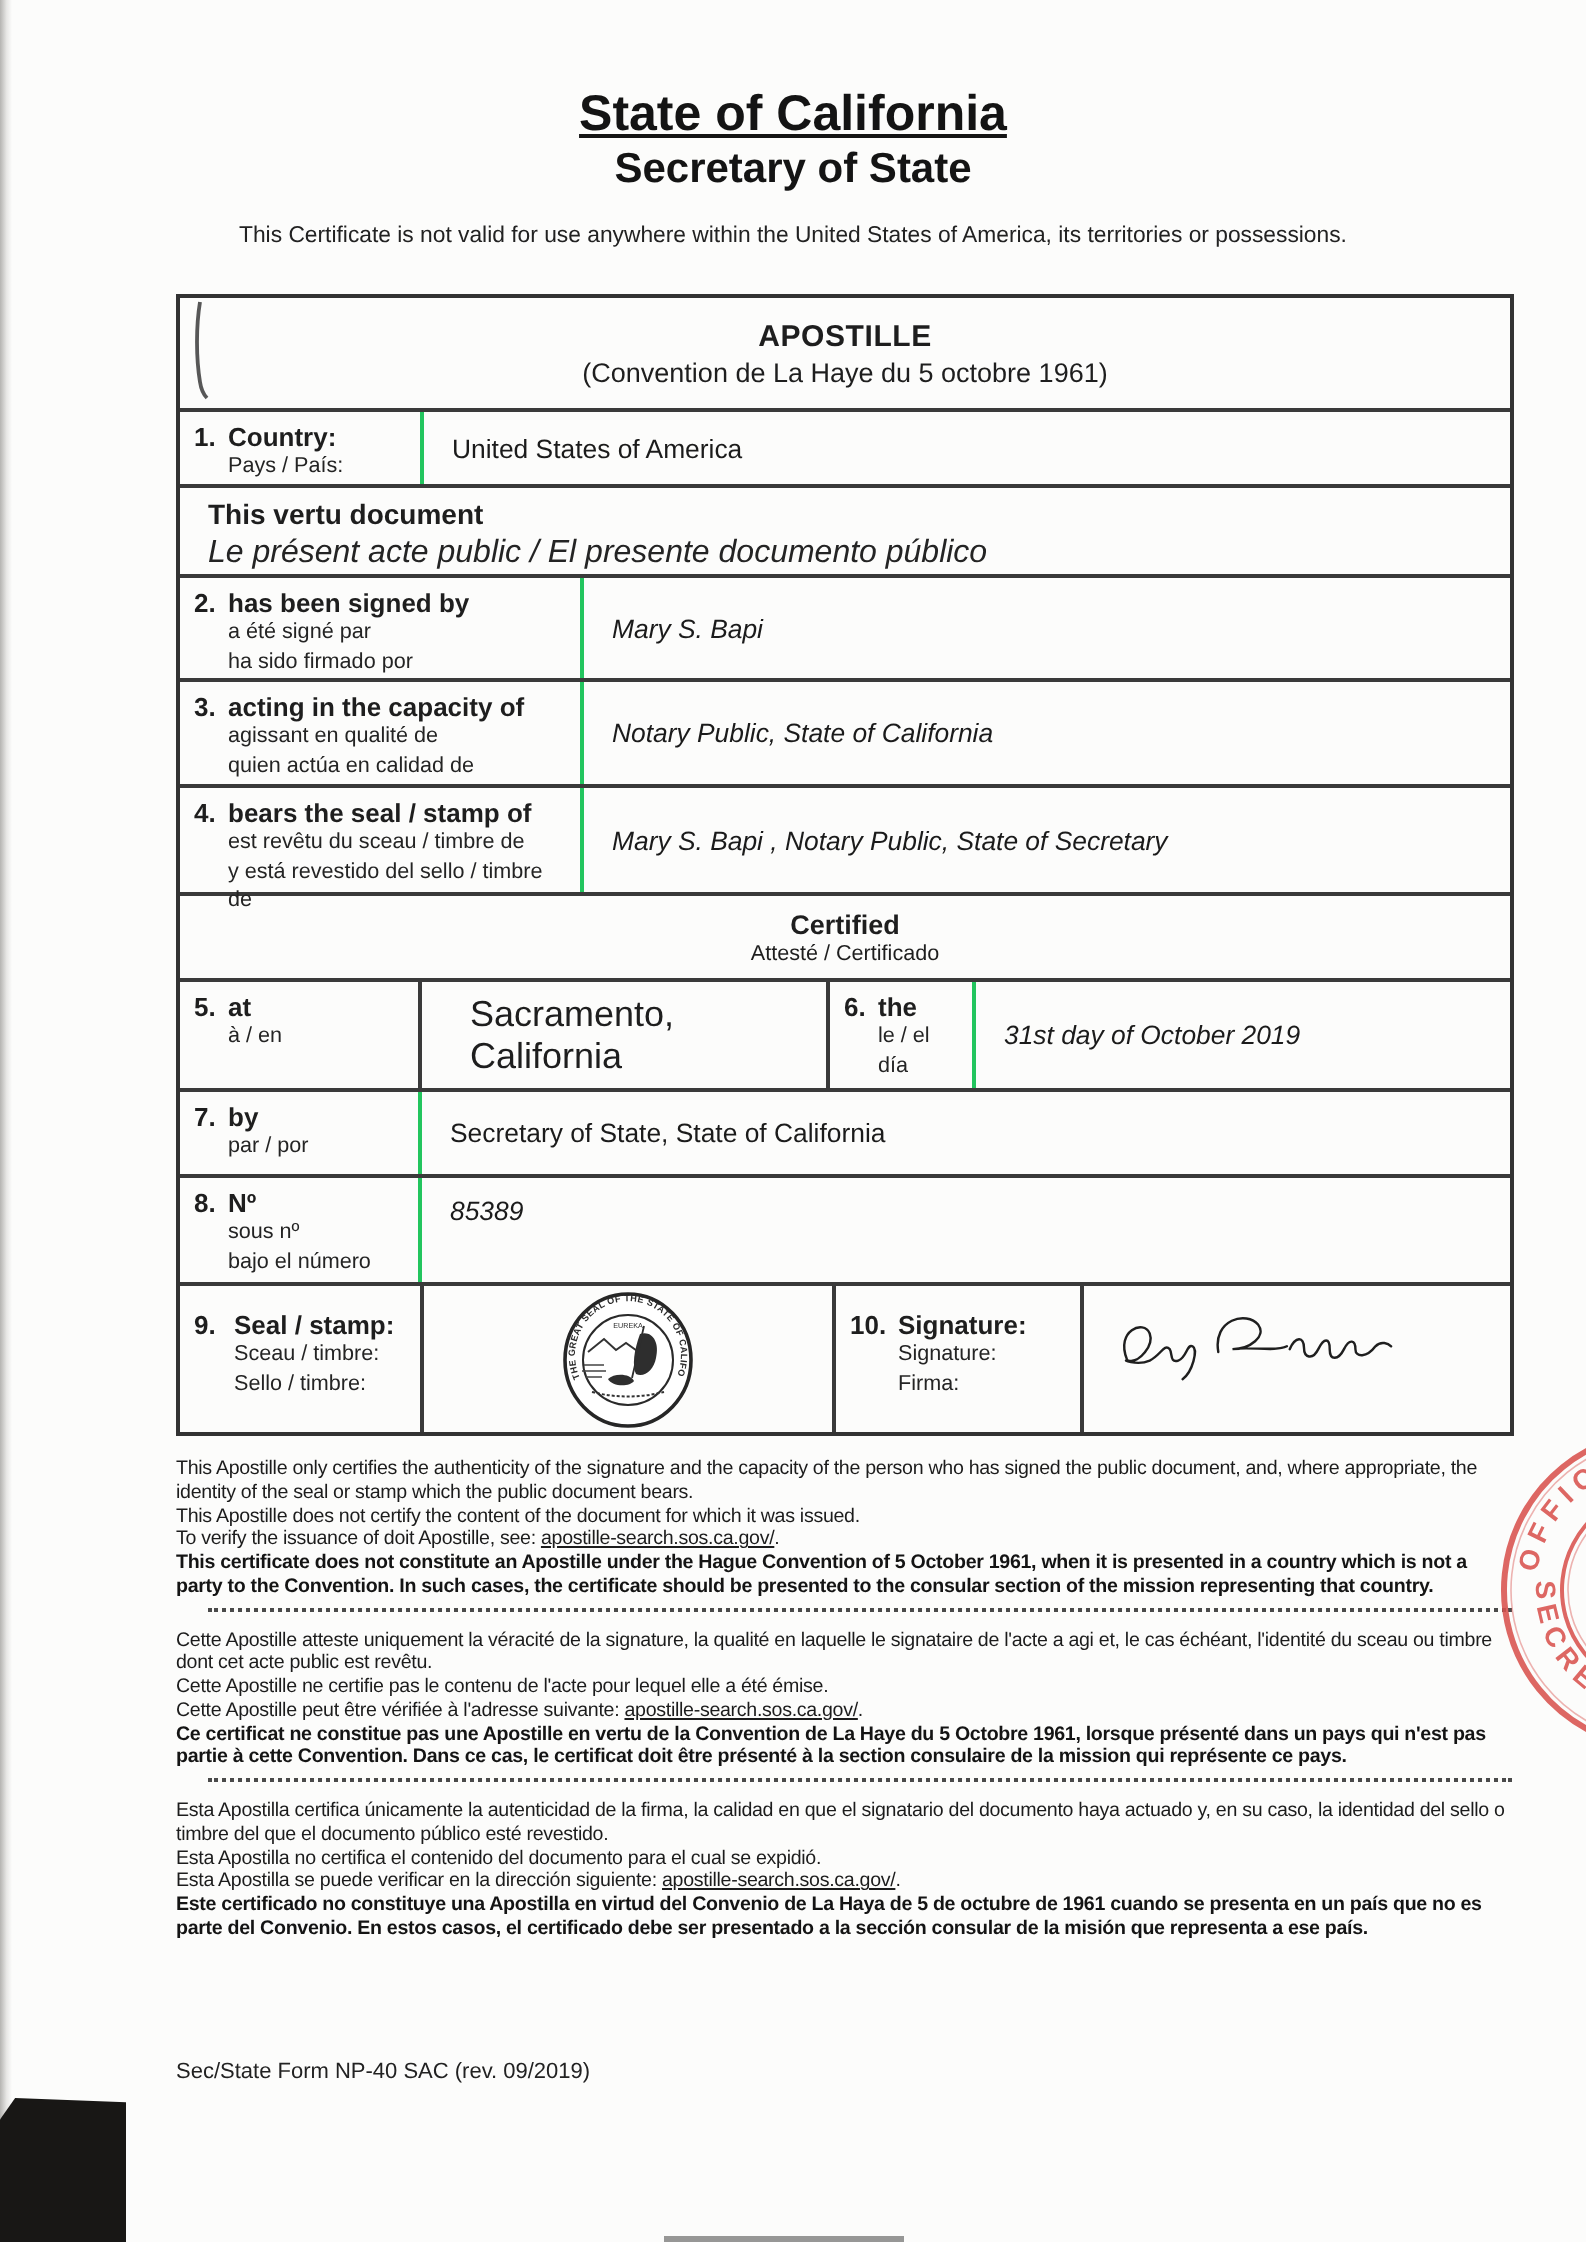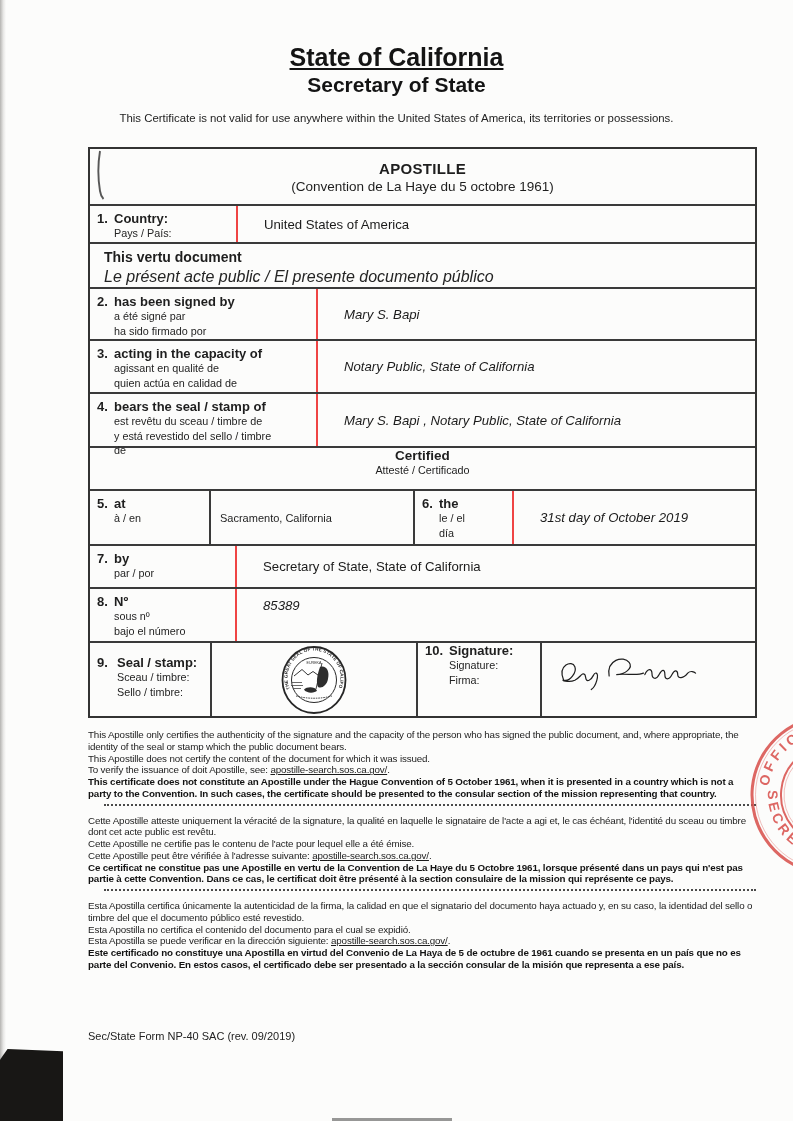--- a/index.html
+++ b/index.html
@@ -14,34 +14,34 @@
   
   .doc-header{position:absolute;top:44px;left:0;width:100%;text-align:center;}
   .title1{font-size:25px;font-weight:bold;color:#141414;line-height:1.1;text-decoration:underline;}
   .title2{font-size:21px;font-weight:bold;color:#141414;line-height:1.25;}
   .disclaimer{position:absolute;top:112px;left:0;width:100%;text-align:center;font-size:11.4px;color:#222;}
   
   .form{position:absolute;left:88px;top:147px;width:665px;border:2px solid #333;background:transparent;}
   .row{display:flex;border-top:2px solid #3a3a3a;}
   .row:first-child{border-top:none;}
   .cell{box-sizing:border-box;}
-  .vcell{border-left:2px solid #ef4444;flex:1;display:flex;align-items:center;padding-left:26px;
-         font-size:13.2px;color:#1b1b1b;margin-left:26px;}
+  .vcell{border-left:2px solid #22c55e;flex:1;display:flex;align-items:center;padding-left:14px;
+         font-size:13.2px;color:#1b1b1b;}
   .italic{font-style:italic;}
   .labelcell{display:flex;padding:5px 4px 0 7px;}
   .num{width:17px;font-weight:bold;font-size:13px;flex:none;}
   .lbl .main{font-weight:bold;font-size:13px;line-height:1.18;display:block;}
   .lbl .sub{display:block;font-size:10.8px;line-height:1.34;color:#242424;}
   .hdr-row{flex-direction:column;justify-content:center;align-items:center;height:55px;text-align:left;}
   .hdr-title{font-weight:bold;font-size:15px;letter-spacing:.3px;}
   .hdr-sub{font-size:13.5px;margin-top:2px;}
   .full-row{display:block;padding:5px 0 0 14px;}
   .full-row .main{font-weight:bold;font-size:14px;display:block;line-height:1.2;}
   .full-row .sub{font-size:16px;display:block;line-height:1.4;color:#242424;font-style:italic;}
-  .cert-row{flex-direction:column;align-items:center;height:41px;text-align:center;}
+  .cert-row{flex-direction:column;justify-content:center;align-items:center;height:41px;text-align:center;}
   .cert-title{font-weight:bold;font-size:13.5px;}
   .cert-sub{font-size:10.8px;margin-top:1px;}
   .h36{height:36px}.h43{height:43px}.h50{height:50px}.h51{height:51px}.h52{height:52px}
   .h53{height:53px}.h41{height:41px}.h73{height:73px}
   .w120{width:120px;flex:none;}
   .w200{width:200px;flex:none;}
   .w119{width:119px;flex:none;}
   .w204{width:204px;flex:none;border-left:2px solid #3a3a3a;}
   .w73{width:73px;flex:none;border-left:2px solid #3a3a3a;}
   .w206{width:206px;flex:none;border-left:2px solid #3a3a3a;display:flex;align-items:center;justify-content:center;}
@@ -121,37 +121,37 @@
 
     <div class="row h52">
       <div class="cell labelcell w200">
         <span class="num">4.</span>
         <span class="lbl">
             <span class="main">bears the seal / stamp of</span>
         <span class="sub">est revêtu du sceau / timbre de</span>
         <span class="sub">y está revestido del sello / timbre de</span>
           </span>
       </div>
-      <div class="cell vcell italic">Mary S. Bapi , Notary Public, State of California</div>
+      <div class="cell vcell italic">Mary S. Bapi , Notary Public, State of Secretary</div>
     </div>
 
     <div class="row cert-row">
       <div class="cert-title">Certified</div>
       <div class="cert-sub">Attesté / Certificado</div>
     </div>
 
     <div class="row h53">
       <div class="cell labelcell w119">
         <span class="num">5.</span>
         <span class="lbl">
             <span class="main">at</span>
         <span class="sub">à / en</span>
           </span>
       </div>
-      <div class="cell w204" style="display:flex;align-items:center;padding-left:9px;font-size:11px">Sacramento, California</div>
+      <div class="cell w204" style="display:flex;align-items:center;padding-left:24px;font-size:18px">Sacramento, California</div>
       <div class="cell labelcell w73">
         <span class="num">6.</span>
         <span class="lbl">
             <span class="main">the</span>
         <span class="sub">le / el día</span>
           </span>
       </div>
       <div class="cell vcell italic">31st day of October 2019</div>
     </div>
 
@@ -201,21 +201,21 @@
           <text x="34" y="19" font-size="3.6" text-anchor="middle" fill="#2a2a2a">EUREKA</text>
           <path d="M14,31 L22,24.5 L28,30 L33,26.5 L40,31.5" fill="none" stroke="#333" stroke-width="1"></path>
           <path d="M40,22 C46,20 50,26 48,34 C47,40 42,44 38,42 C36,38 37,30 40,22 Z" fill="#2e2e2e"></path>
           <path d="M42,18 L36,44" stroke="#2e2e2e" stroke-width="0.9" fill="none"></path>
           <path d="M24,44.5 C27,41.5 35,41.5 37,45.5 C35,48.5 26,48.5 24,44.5 Z" fill="#2e2e2e"></path>
           <path d="M12,37.5 h10 M11,40.5 h12 M13,43.5 h8" stroke="#444" stroke-width="0.8"></path>
           <path d="M16,51 Q34,55.5 52,51" fill="none" stroke="#333" stroke-width="1" stroke-dasharray="1.5,1"></path>
         </svg>
       </div>
 
-      <div class="cell labelcell w124" style="padding-top:0">
+      <div class="cell labelcell w124" style="padding-top:12px">
         <span class="num" style="width:24px">10.</span>
         <span class="lbl">
             <span class="main">Signature:</span>
         <span class="sub">Signature:</span>
         <span class="sub">Firma:</span>
           </span>
       </div>
 
       <div class="cell sigcell">
         <svg width="150" height="54" viewBox="0 0 210 62" style="margin-left:10px;margin-top:-8px">

